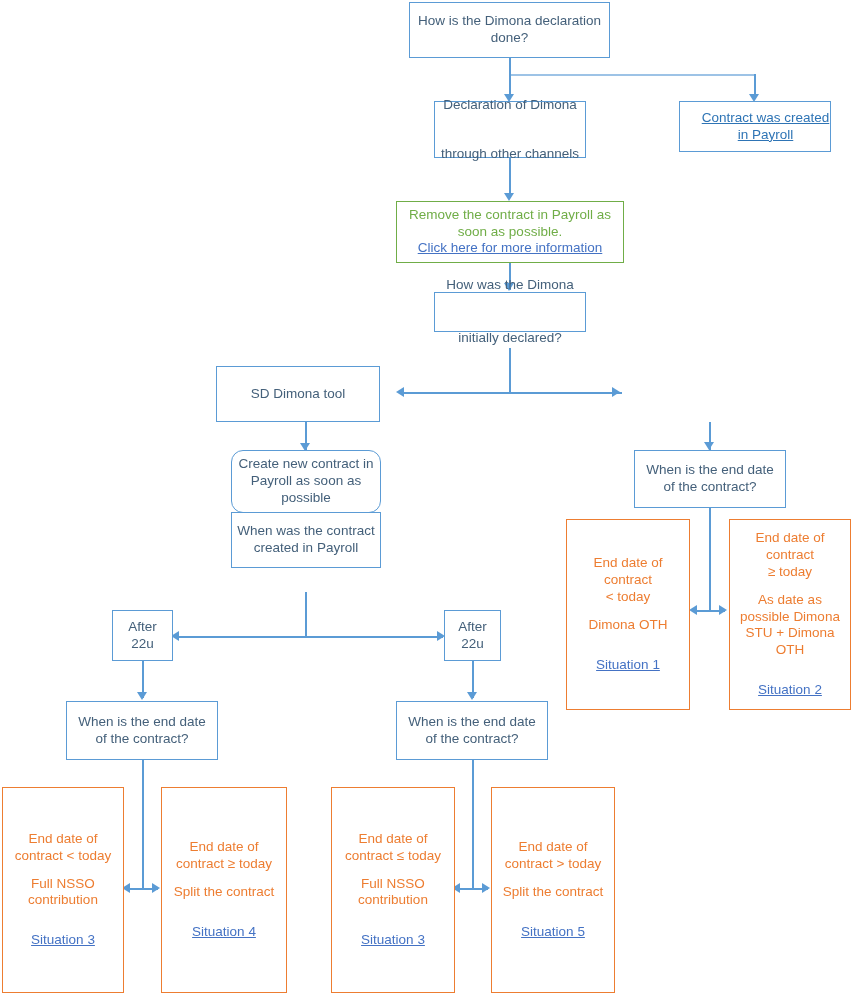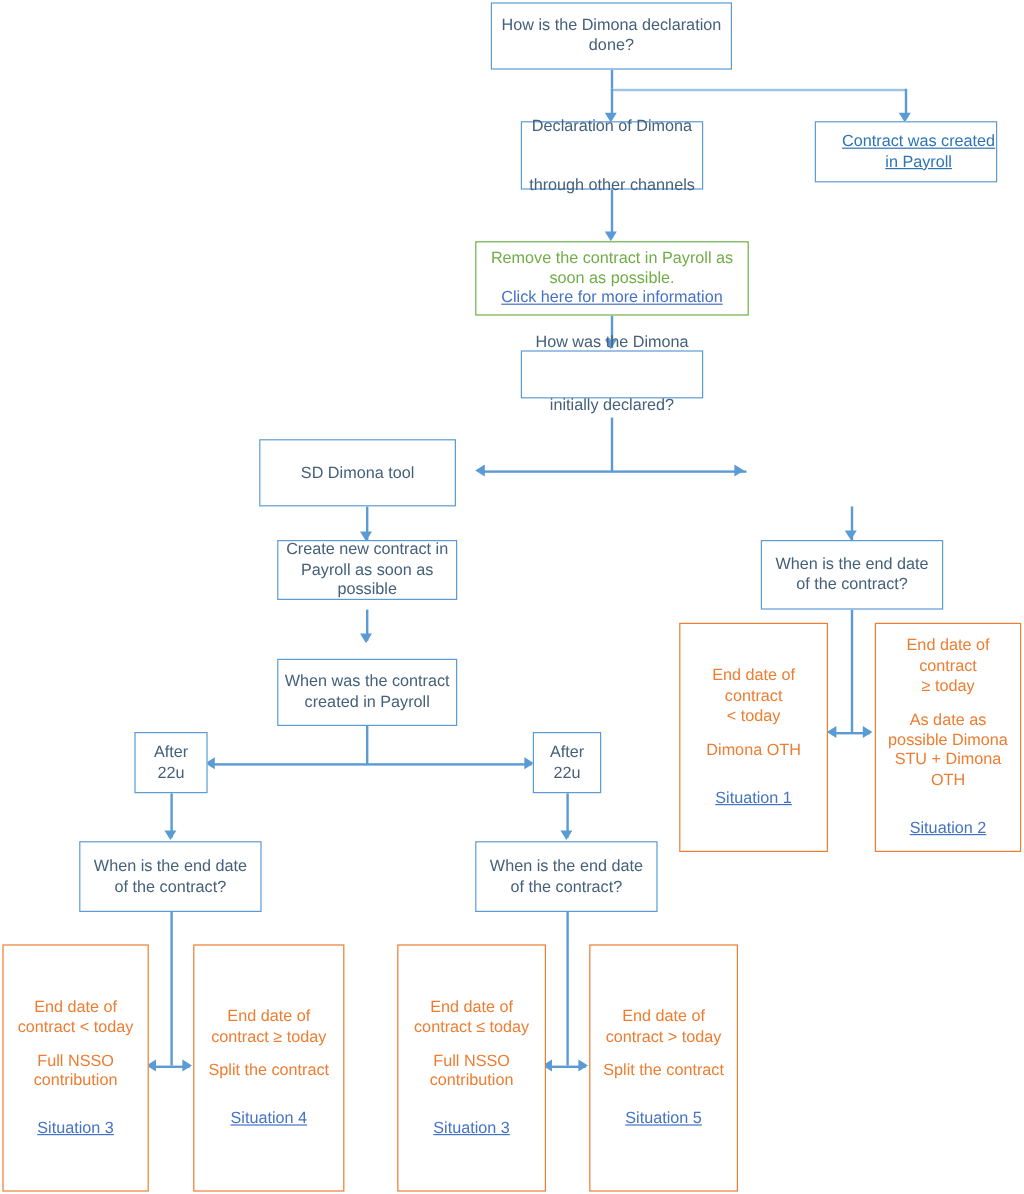--- a/index.html
+++ b/index.html
@@ -166,27 +166,27 @@
   <div class="node blue" style="left:434px; top:292px; width:152px; height:40px;gap:36px;">
     <span class="ln">How was the Dimona</span>
     <span class="ln">initially declared?</span>
   </div>
 
   <div class="node blue" style="left:216px; top:366px; width:164px; height:56px;">
     <span class="ln">SD Dimona tool</span>
   </div>
 
 
-  <div class="node blue" style="left:231px; top:450px; width:150px; height:50px;">
+  <div class="node blue" style="left:231px; top:450px; width:150px; height:63px;border-radius:12px;">
     <span class="ln">Create new contract in</span>
     <span class="ln">Payroll as soon as</span>
     <span class="ln">possible</span>
   </div>
 
-  <div class="node blue" style="left:231px; top:549px; width:150px; height:56px;">
+  <div class="node blue" style="left:231px; top:512px; width:150px; height:56px;">
     <span class="ln">When was the contract</span>
     <span class="ln">created in Payroll</span>
   </div>
 
   <div class="node blue" style="left:112px; top:610px; width:61px; height:51px;">
     <span class="ln">After</span>
     <span class="ln">22u</span>
   </div>
 
   <div class="node blue" style="left:444px; top:610px; width:57px; height:51px;">

